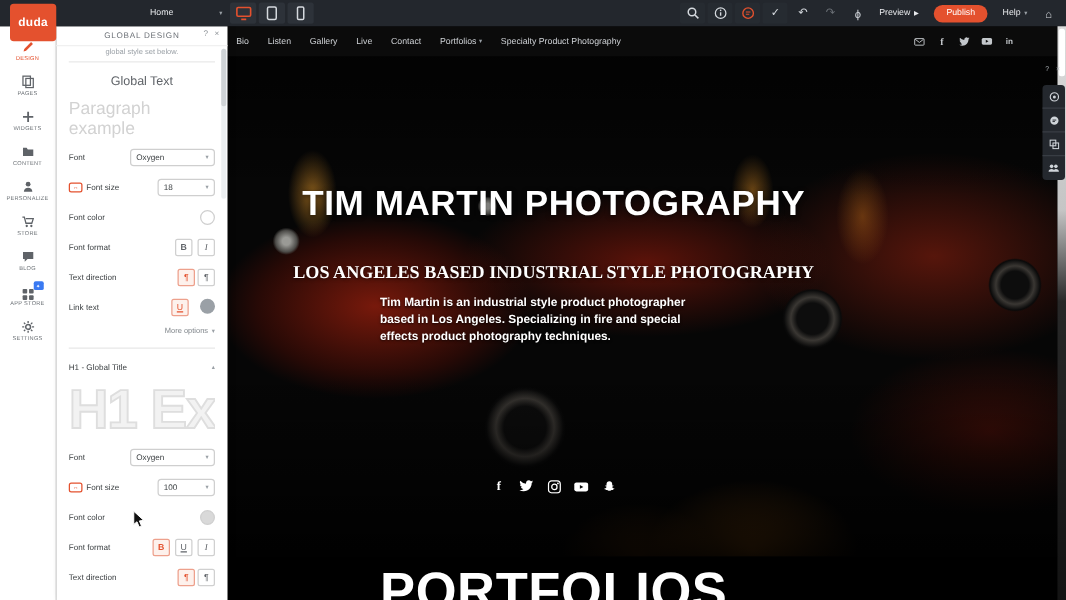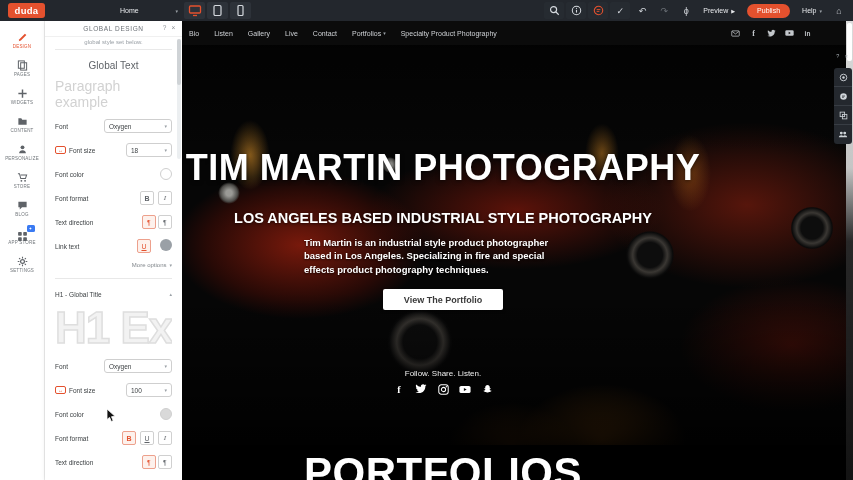--- a/index.html
+++ b/index.html
@@ -3,21 +3,21 @@
 <meta charset="utf-8">
 <style>
   * { margin:0; padding:0; box-sizing:border-box; }
   html,body { width:853px; height:480px; overflow:hidden; background:#000;
     font-family:"Liberation Sans","DejaVu Sans",sans-serif; }
   #app { position:relative; width:853px; height:480px; background:#0a0a0a; overflow:hidden; }
 
   
   #topbar { position:absolute; left:0; top:0; width:853px; height:21px; background:#23272d; z-index:50;
     display:flex; align-items:center; }
-  .logo { position:absolute; left:8px; top:3px; width:37px; height:15px; background:#e4512e; border-radius:3px;
+  .logo { position:absolute; left:8px; top:3px; width:37px; height:30px; background:#e4512e; border-radius:3px;
     color:#fff; font-weight:bold; font-size:9.5px; display:flex; align-items:center; justify-content:center; letter-spacing:.3px; }
   .page-select { position:absolute; left:116px; top:2px; width:66px; height:17px; display:flex; align-items:center;
     justify-content:space-between; padding:0 4px; color:#e8eaed; font-size:7px; border-radius:2px; }
   .chev { font-size:5px; color:#9aa0a6; }
   .devices { position:absolute; left:184px; top:2px; display:flex; gap:2px; }
   .devbtn { width:21px; height:17px; background:#2d3239; border-radius:2px; display:flex; align-items:center; justify-content:center; }
   .tb-right { position:absolute; right:4px; top:0; height:21px; display:flex; align-items:center; gap:2px; }
   .tbbtn { width:20px; height:17px; display:flex; align-items:center; justify-content:center; color:#d5d9de;
     font-size:9px; border-radius:2px; background:#262b31; }
   .tbbtn.plain { background:transparent; }
@@ -93,24 +93,24 @@
       radial-gradient(ellipse 200px 115px at 565px 160px, rgba(140,32,15,.6), transparent 72%),
       radial-gradient(ellipse 160px 95px at 610px 300px, rgba(105,20,9,.55), transparent 70%),
       #060606; }
   .vignette { position:absolute; inset:0;
     background:linear-gradient(180deg, rgba(0,0,0,.6), rgba(0,0,0,0) 28%, rgba(0,0,0,0) 62%, rgba(0,0,0,.85)); }
   .wheel { position:absolute; border-radius:50%;
     background:radial-gradient(circle, #0d0d0d 34%, #3a3733 47%, #0a0a0a 62%, rgba(0,0,0,0) 66%); }
   .headlight { position:absolute; border-radius:50%;
     background:radial-gradient(circle, #9a9a96 20%, #4c4b48 55%, rgba(0,0,0,0) 70%); }
   .hero-content { position:absolute; left:0; top:0; width:522px; height:100%; text-align:center; }
-  .hero-title { position:absolute; left:0; width:100%; top:102px; color:#fff; font-weight:bold; font-size:36px;
+  .hero-title { position:absolute; left:0; width:100%; top:102px; color:#fff; font-weight:bold; font-size:28px;
     letter-spacing:.5px; white-space:nowrap; text-shadow:0 1px 4px rgba(0,0,0,.6); }
   .hero-sub { position:absolute; left:0; width:100%; top:165px; color:#fff; font-weight:bold; font-size:14.5px;
-    white-space:nowrap; text-shadow:0 1px 3px rgba(0,0,0,.6); }
+    white-space:nowrap; text-shadow:0 1px 3px rgba(0,0,0,.6);font-family:Liberation Serif, serif; }
   .hero-par { position:absolute; left:122px; width:260px; top:191px; color:#fff; font-weight:600; font-size:9.5px;
     line-height:1.42; text-align:left; text-shadow:0 1px 2px rgba(0,0,0,.7); }
   .hero-btn { position:absolute; left:201px; top:244px; width:120px; height:21px; background:#fff; border-radius:2px;
     color:#3a3a3a; font-size:9px; font-weight:600; display:flex; align-items:center; justify-content:center;
     box-shadow:0 1px 3px rgba(0,0,0,.5); }
   .follow { position:absolute; left:0; width:100%; top:324px; color:#eee; font-size:8px; }
   .hero-social { position:absolute; left:0; width:100%; top:338px; display:flex; justify-content:center; gap:10px; color:#fff; }
   .hero-social .sicon { width:12px; height:12px; display:flex; align-items:center; justify-content:center; font-size:10px; }
 
   #portfolios { position:absolute; left:0; top:424px; width:664px; height:35px; background:#000; }
@@ -422,22 +422,20 @@
       <div class="wheel" style="left:203px;top:262px;width:70px;height:70px;"></div>
       <div class="wheel" style="left:442px;top:184px;width:52px;height:52px;"></div>
       <div class="wheel" style="left:607px;top:160px;width:46px;height:46px;"></div>
       <div class="headlight" style="left:36px;top:137px;width:22px;height:22px;"></div>
       <div class="headlight" style="left:200px;top:112px;width:16px;height:16px;"></div>
       <div class="vignette"></div>
       <div class="hero-content">
         <div class="hero-title">TIM MARTIN PHOTOGRAPHY</div>
         <div class="hero-sub">LOS ANGELES BASED INDUSTRIAL STYLE PHOTOGRAPHY</div>
         <div class="hero-par">Tim Martin is an industrial style product photographer based in Los Angeles. Specializing in fire and special effects product photography techniques.</div>
-        <div class="hero-btn">View The Portfolio</div>
-        <div class="follow">Follow. Share. Listen.</div>
         <div class="hero-social">
           <span class="sicon" style="font-weight:bold;font-family:'Liberation Serif',serif;">f</span>
           <span class="sicon">
               <svg width="12" height="10" viewBox="0 0 24 20" fill="currentColor">
                 <path d="M23 2.5c-.8.4-1.7.6-2.6.8a4.5 4.5 0 0 0 2-2.5c-.9.5-1.9.9-2.9 1.1A4.5 4.5 0 0 0 11.8 6 12.8 12.8 0 0 1 2.5 1.2a4.5 4.5 0 0 0 1.4 6A4.4 4.4 0 0 1 1.8 6.6v.1a4.5 4.5 0 0 0 3.6 4.4 4.5 4.5 0 0 1-2 .1 4.5 4.5 0 0 0 4.2 3.1A9 9 0 0 1 1 16.1a12.7 12.7 0 0 0 6.9 2c8.3 0 12.8-6.9 12.8-12.8v-.6A9 9 0 0 0 23 2.5z"></path>
               </svg>
             </span>
           <span class="sicon">
               <svg width="11" height="11" viewBox="0 0 14 14">
                 <rect x="1" y="1" width="12" height="12" rx="3.2" fill="none" stroke="currentColor" stroke-width="1.3"></rect>

